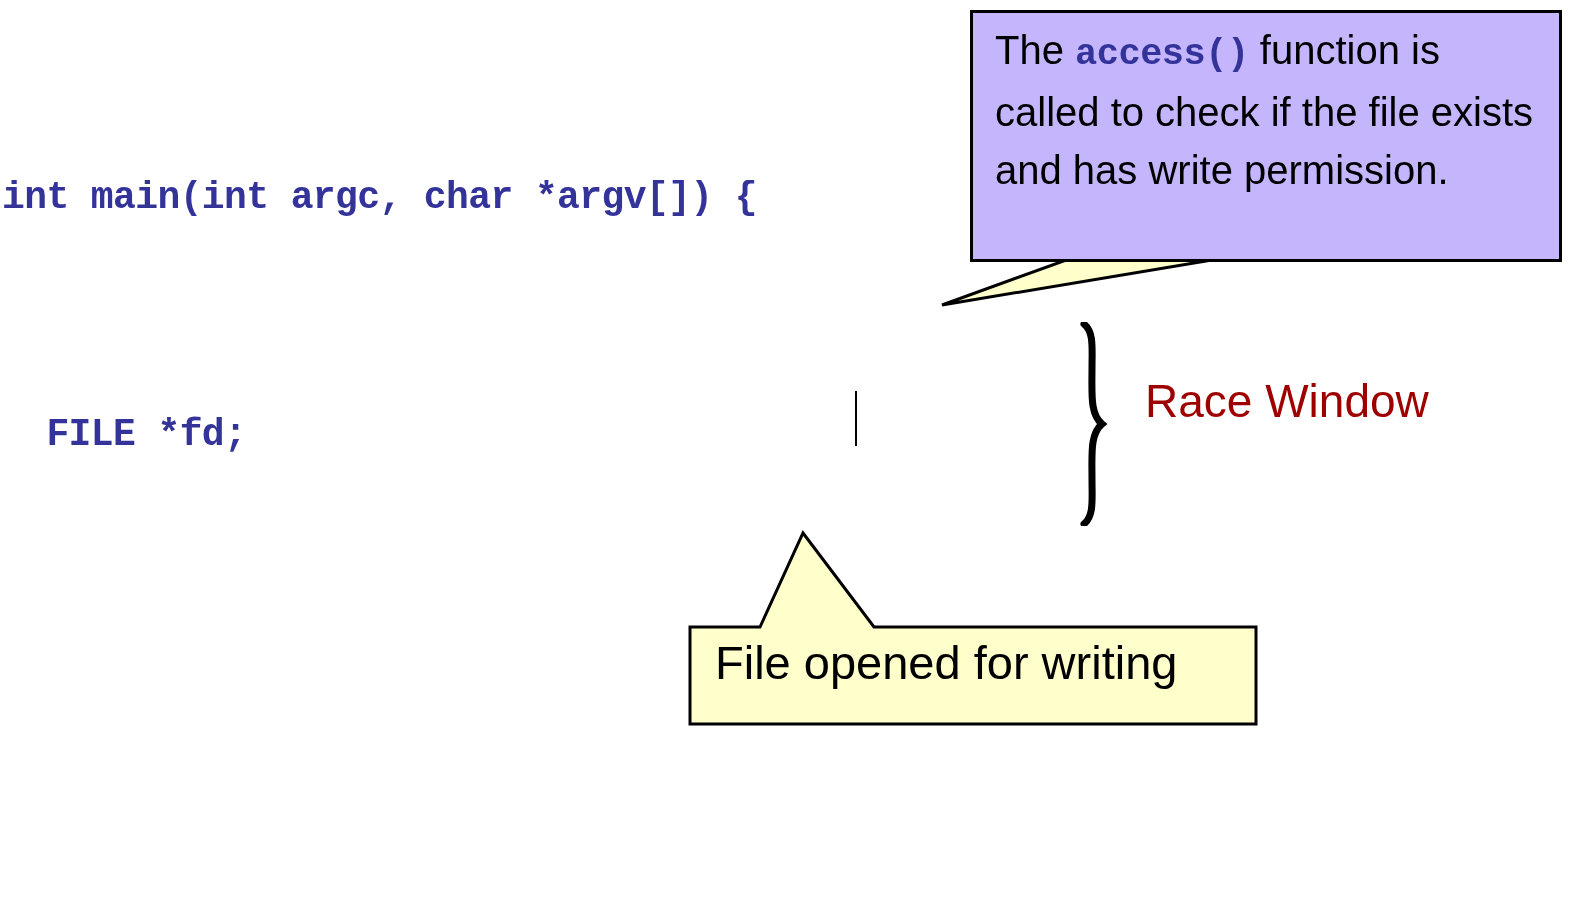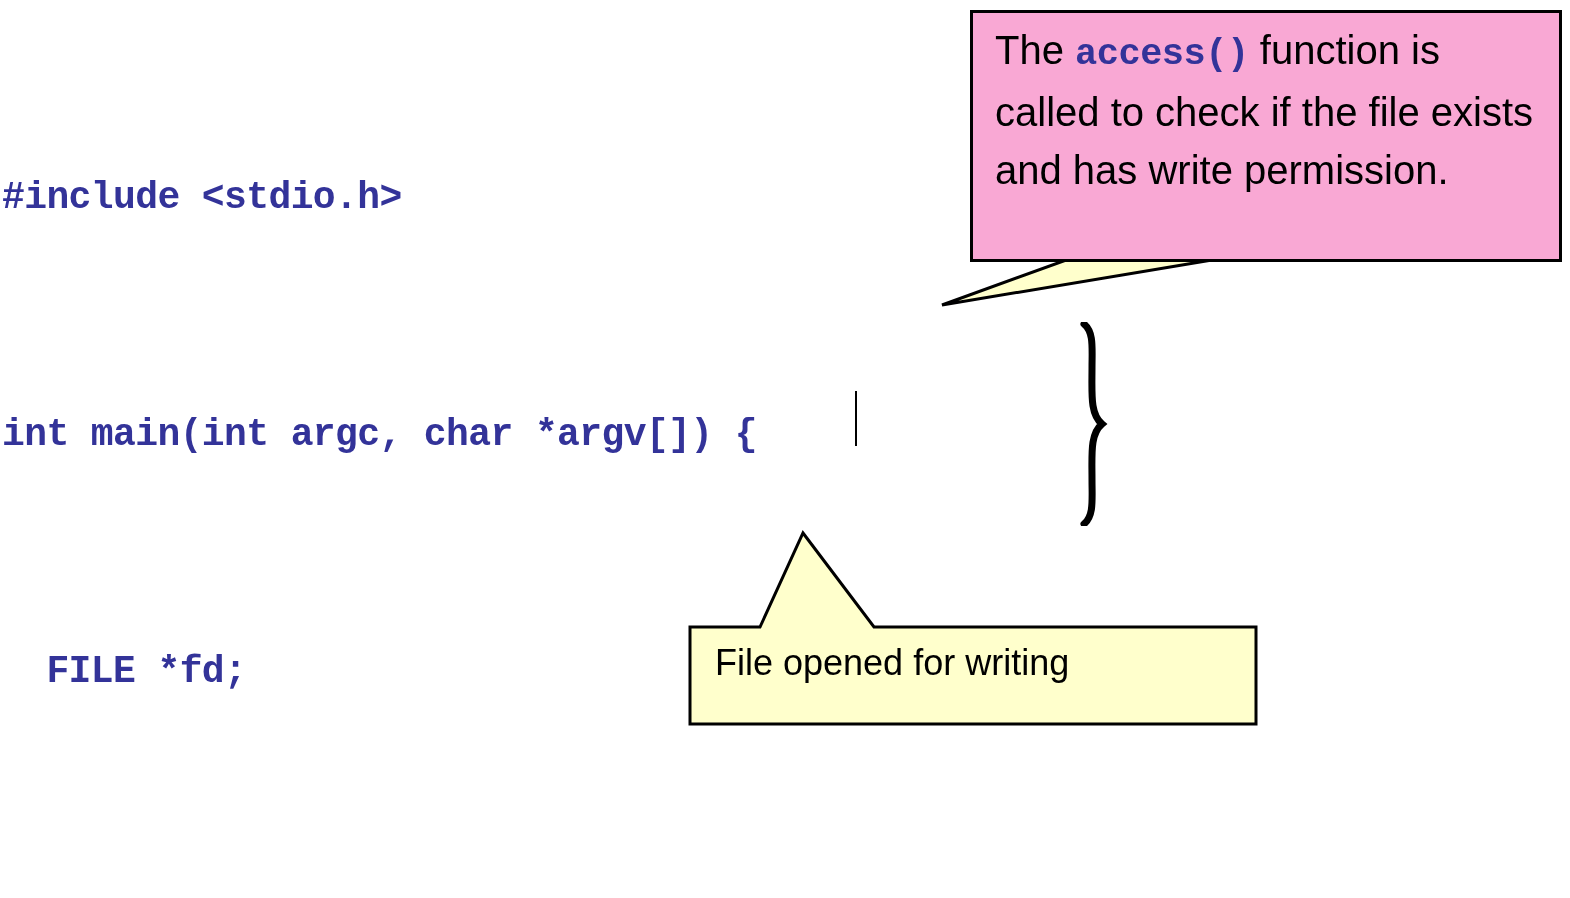--- a/index.html
+++ b/index.html
@@ -47,21 +47,21 @@
   }
 
   
   #callout-access {
     position: absolute;
     left: 970px;
     top: 10px;
     width: 592px;
     height: 252px;
     box-sizing: border-box;
-    background: #f9a8d4;
+    background: #c4b5fd;
     border: 3px solid #000000;
   }
   #callout-access-text {
     position: absolute;
     left: 22px;
     top: 8px;
     width: 552px;
     font-family: "Liberation Sans", sans-serif;
     font-size: 40px;
     line-height: 58px;
@@ -108,52 +108,52 @@
     left: 688px;
     top: 528px;
     width: 570px;
     height: 200px;
   }
   #callout-file-text {
     position: absolute;
     left: 715px;
     top: 640px;
     font-family: "Liberation Sans", sans-serif;
-    font-size: 36px;
+    font-size: 47px;
     line-height: 45px;
     color: #000000;
     white-space: nowrap;
   }
 </style>
 </head>
 <body>
 
 <div id="slide">
 
   <div id="code-block">
-    <div class="code-line">#include &lt;stdio.h&gt;</div>
     <div class="code-line">int main(int argc, char *argv[]) {</div>
     <div class="code-line">  FILE *fd;</div>
     
     
     
     
     
     
     
     
   </div>
 
   <div id="text-caret"></div>
 
   <svg id="race-brace" viewBox="0 0 50 204" preserveAspectRatio="none">
     <path d="M 22 2 C 32 10, 30 26, 30 46 C 30 72, 28 92, 40 102
              C 28 112, 30 132, 30 158 C 30 178, 32 194, 22 202" fill="none" stroke="#000000" stroke-width="7" stroke-linecap="round"></path>
   </svg>
 
+  <div id="race-window-label">Race Window</div>
 
   <svg id="callout-access-tail" viewBox="0 0 320 55">
     <polygon points="150,0 300,2 12,50" fill="#ffffcc" stroke="#000000" stroke-width="3" stroke-linejoin="miter"></polygon>
   </svg>
 
   <div id="callout-access">
     <div id="callout-access-text"><span>The </span><span class="mono-blue">access()</span><span> function is called to check if the file exists and has write permission.</span></div>
   </div>
 
   <svg id="callout-file" viewBox="0 0 570 200" preserveAspectRatio="none">

